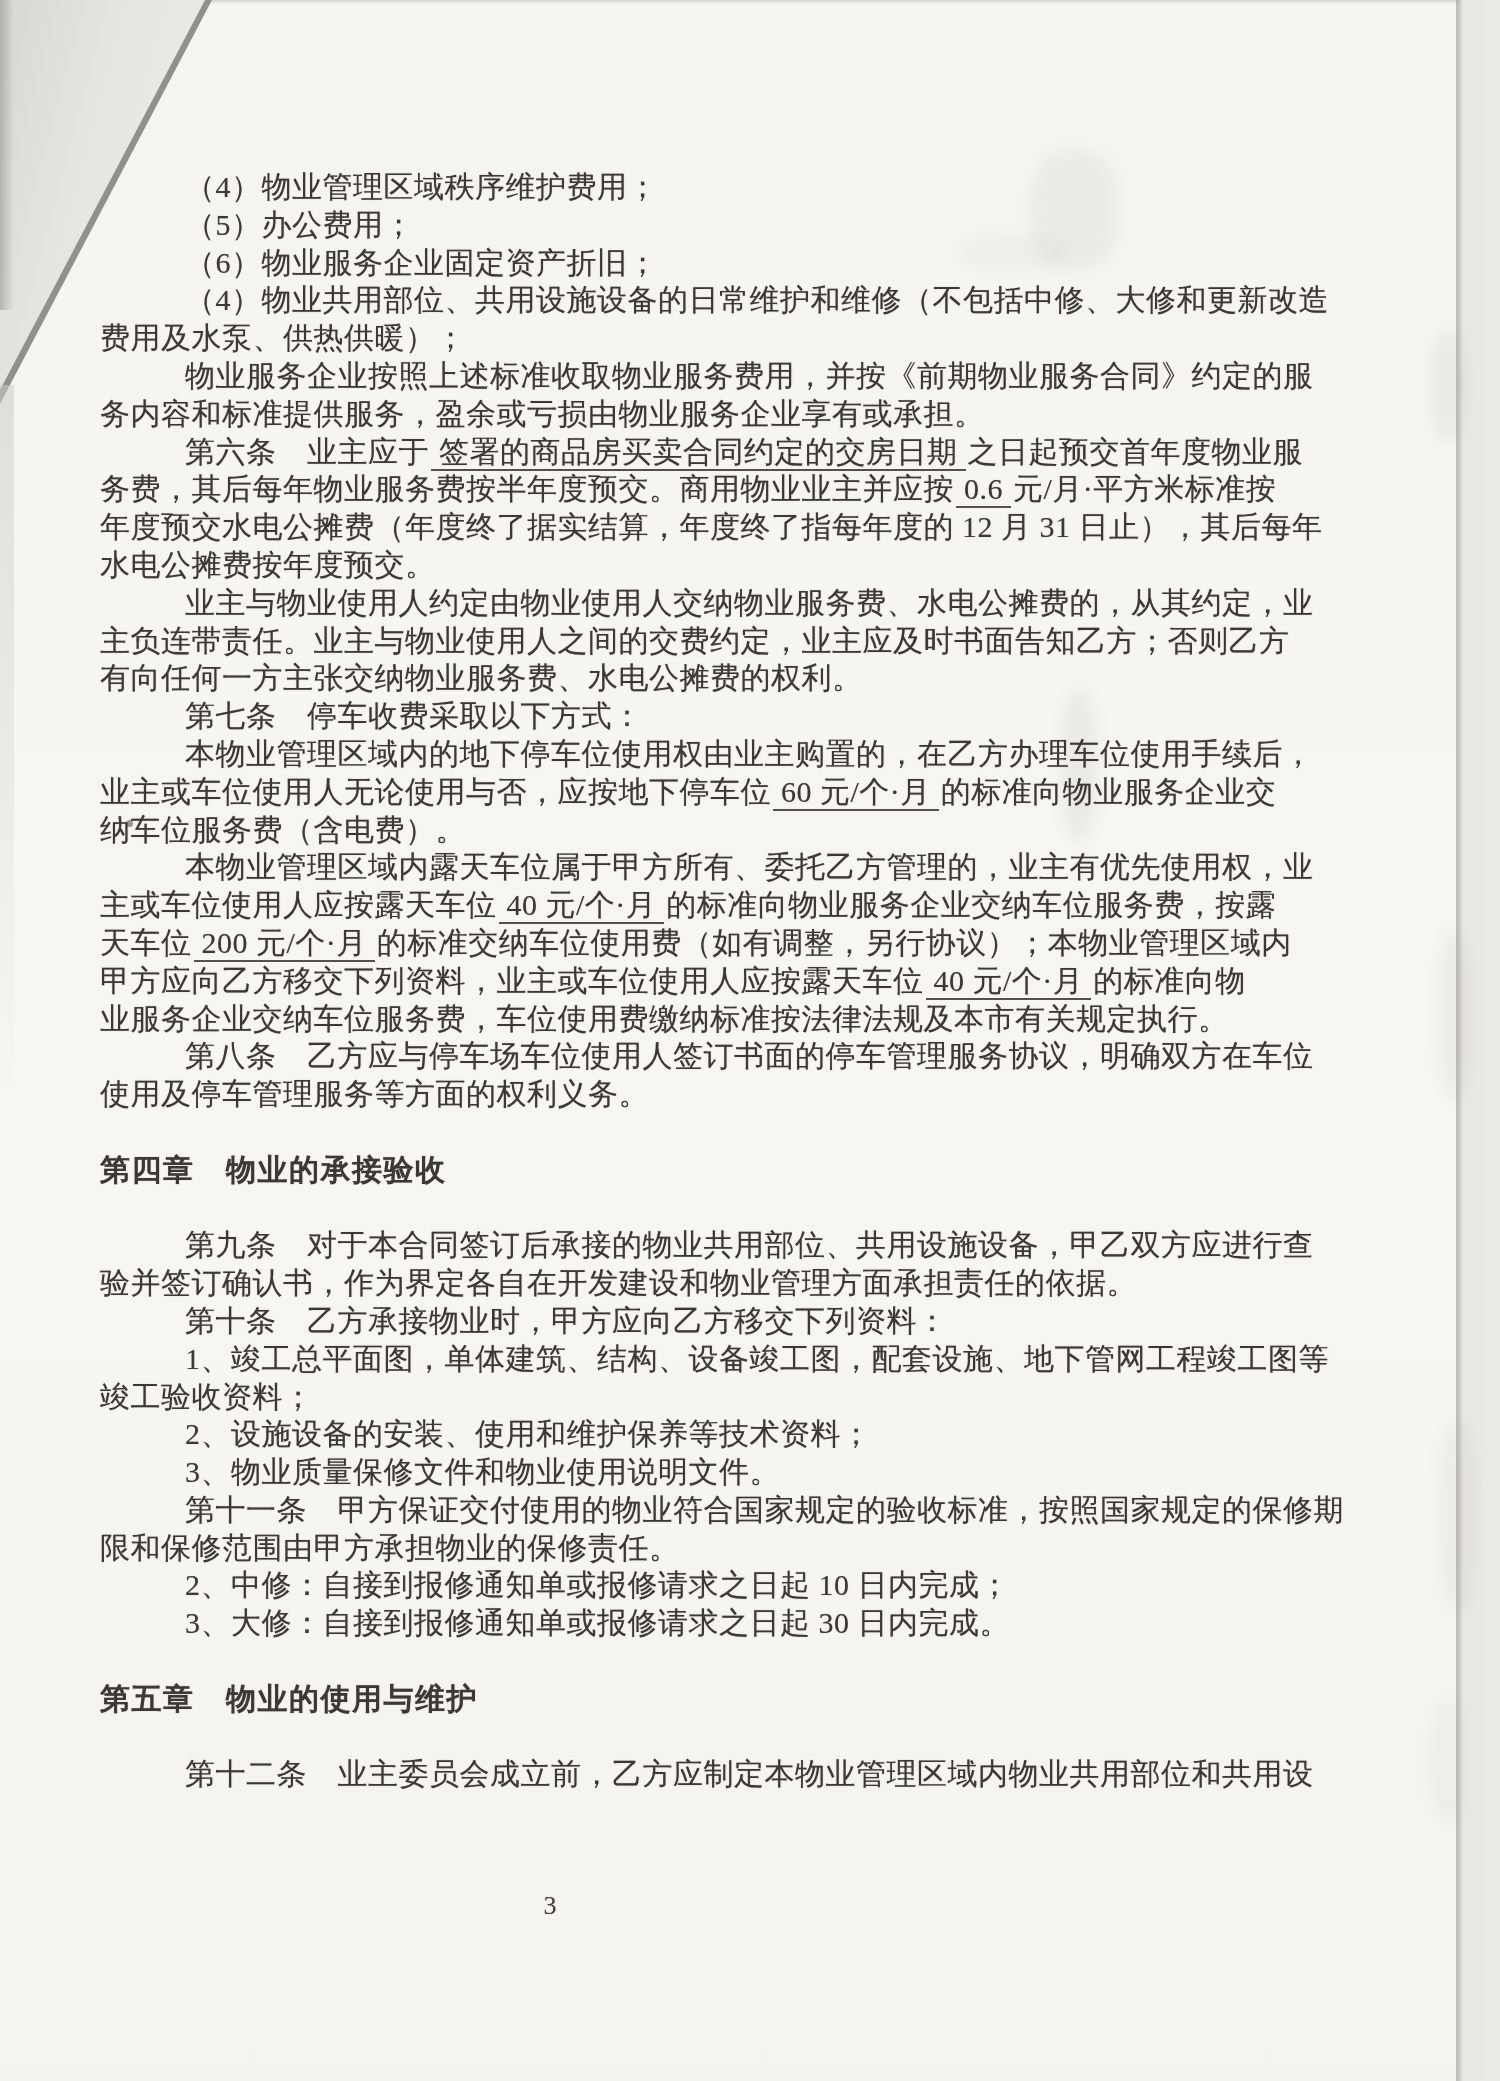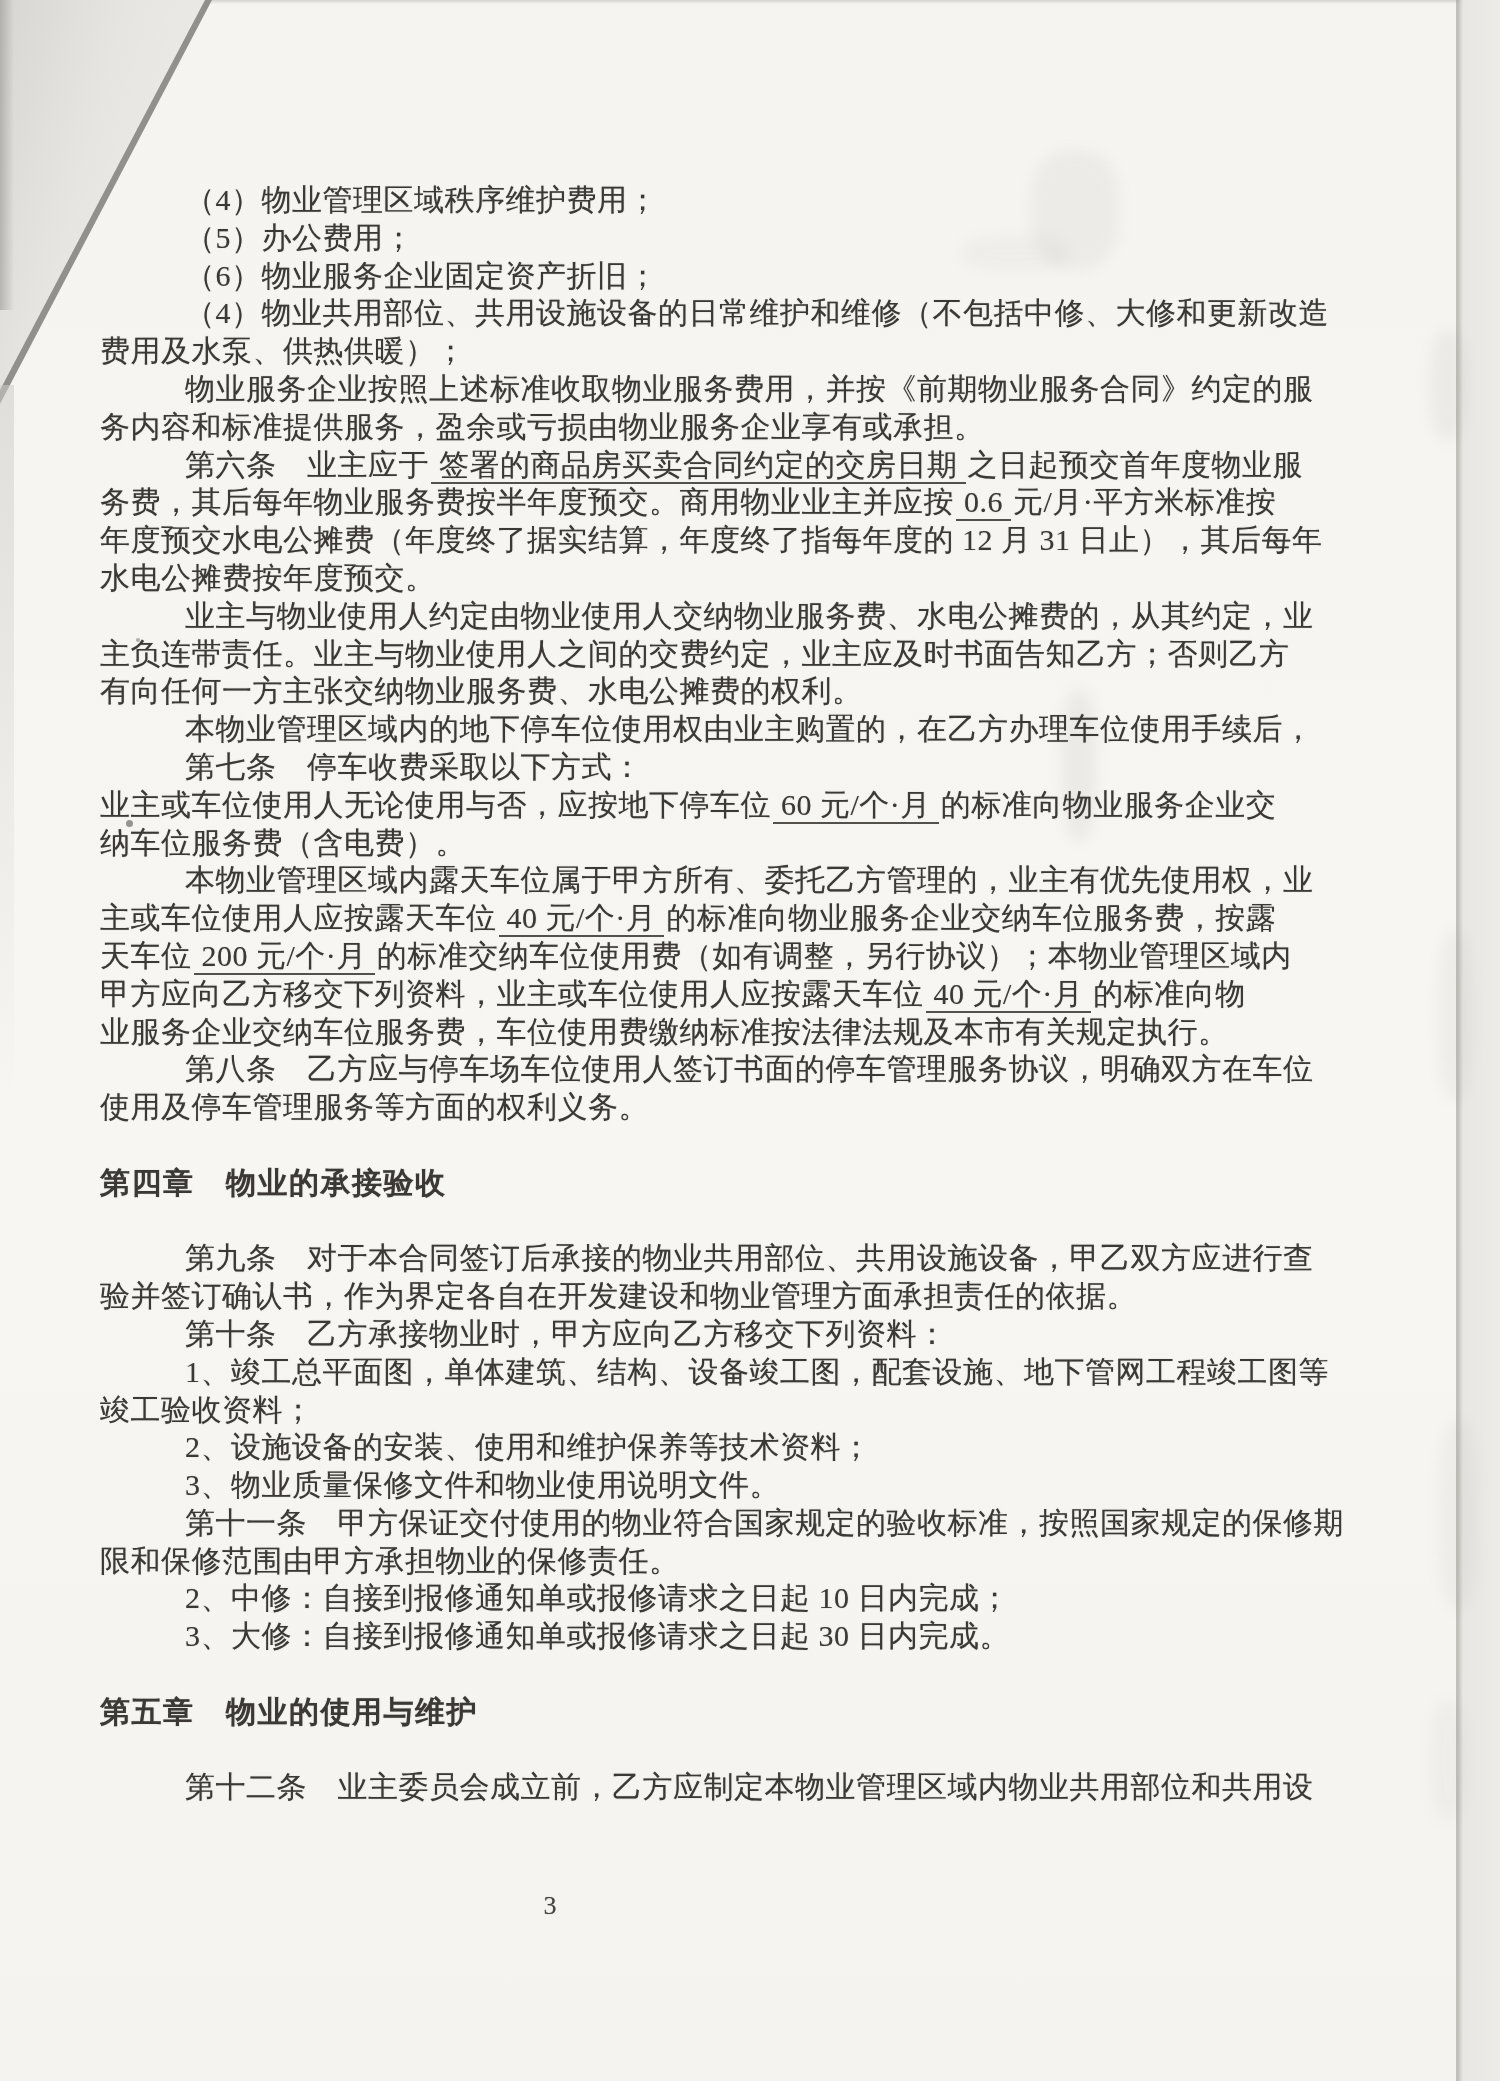--- a/index.html
+++ b/index.html
@@ -21,21 +21,21 @@
   .fold-shadow-left{position:absolute;top:0;left:0;width:14px;height:310px;
     background:linear-gradient(90deg,rgba(140,139,136,.5),rgba(140,139,136,0));
     clip-path:polygon(0 0,205px 0,0 390px);}
   .left-edge{position:absolute;top:385px;left:0;width:14px;height:720px;
     background:linear-gradient(180deg,rgba(205,204,200,.55),rgba(205,204,200,0));}
   .right-edge{position:absolute;top:0;left:1456px;width:44px;height:2081px;
     background:linear-gradient(90deg,rgba(165,163,158,.65) 0,rgba(165,163,158,.65) 2px,#e9e7e3 7px,#edebe7 100%);}
   .smudge{position:absolute;background:#8a8782;filter:blur(7px);border-radius:40%;}
   .speck{position:absolute;border-radius:50%;background:#57544f;}
   
-  .text-col{position:absolute;left:100px;top:181px;width:1230px;}
+  .text-col{position:absolute;left:100px;top:168px;width:1230px;}
   .line{height:37.8px;line-height:37.8px;font-size:30px;color:#3b3835;
     white-space:nowrap;letter-spacing:.5px;
     text-shadow:0 0 1px rgba(70,66,60,.45);}
   .line.indent{padding-left:85px;}
   .line.chapter{text-align:left;font-weight:700;letter-spacing:1.5px;padding-left:0;}
   .line.spacer{}
   .u{border-bottom:2px solid #54504b;padding:0 8px 1px 8px;margin:0 2px;}
   .pageno{position:absolute;top:1891px;left:100px;width:900px;text-align:center;
     font-size:26px;color:#45423e;text-shadow:0 0 1px rgba(70,66,60,.4);}
 </style>
@@ -69,22 +69,22 @@
       <div class="line"><span>费用及水泵、供热供暖）；</span></div>
       <div class="line indent"><span>物业服务企业按照上述标准收取物业服务费用，并按《前期物业服务合同》约定的服</span></div>
       <div class="line"><span>务内容和标准提供服务，盈余或亏损由物业服务企业享有或承担。</span></div>
       <div class="line indent"><span>第六条　业主应于</span><span class="u">签署的商品房买卖合同约定的交房日期</span><span>之日起预交首年度物业服</span></div>
       <div class="line"><span>务费，其后每年物业服务费按半年度预交。商用物业业主并应按</span><span class="u">0.6</span><span>元/月·平方米标准按</span></div>
       <div class="line"><span>年度预交水电公摊费（年度终了据实结算，年度终了指每年度的 12 月 31 日止），其后每年</span></div>
       <div class="line"><span>水电公摊费按年度预交。</span></div>
       <div class="line indent"><span>业主与物业使用人约定由物业使用人交纳物业服务费、水电公摊费的，从其约定，业</span></div>
       <div class="line"><span>主负连带责任。业主与物业使用人之间的交费约定，业主应及时书面告知乙方；否则乙方</span></div>
       <div class="line"><span>有向任何一方主张交纳物业服务费、水电公摊费的权利。</span></div>
+      <div class="line indent"><span>第七条　停车收费采取以下方式：</span></div>
       <div class="line indent"><span>本物业管理区域内的地下停车位使用权由业主购置的，在乙方办理车位使用手续后，</span></div>
-      <div class="line indent"><span>第七条　停车收费采取以下方式：</span></div>
       <div class="line"><span>业主或车位使用人无论使用与否，应按地下停车位</span><span class="u">60 元/个·月</span><span>的标准向物业服务企业交</span></div>
       <div class="line"><span>纳车位服务费（含电费）。</span></div>
       <div class="line indent"><span>本物业管理区域内露天车位属于甲方所有、委托乙方管理的，业主有优先使用权，业</span></div>
       <div class="line"><span>主或车位使用人应按露天车位</span><span class="u">40 元/个·月</span><span>的标准向物业服务企业交纳车位服务费，按露</span></div>
       <div class="line"><span>天车位</span><span class="u">200 元/个·月</span><span>的标准交纳车位使用费（如有调整，另行协议）；本物业管理区域内</span></div>
       <div class="line"><span>甲方应向乙方移交下列资料，业主或车位使用人应按露天车位</span><span class="u">40 元/个·月</span><span>的标准向物</span></div>
       <div class="line"><span>业服务企业交纳车位服务费，车位使用费缴纳标准按法律法规及本市有关规定执行。</span></div>
       <div class="line indent"><span>第八条　乙方应与停车场车位使用人签订书面的停车管理服务协议，明确双方在车位</span></div>
       <div class="line"><span>使用及停车管理服务等方面的权利义务。</span></div>
       <div class="line spacer"></div>

